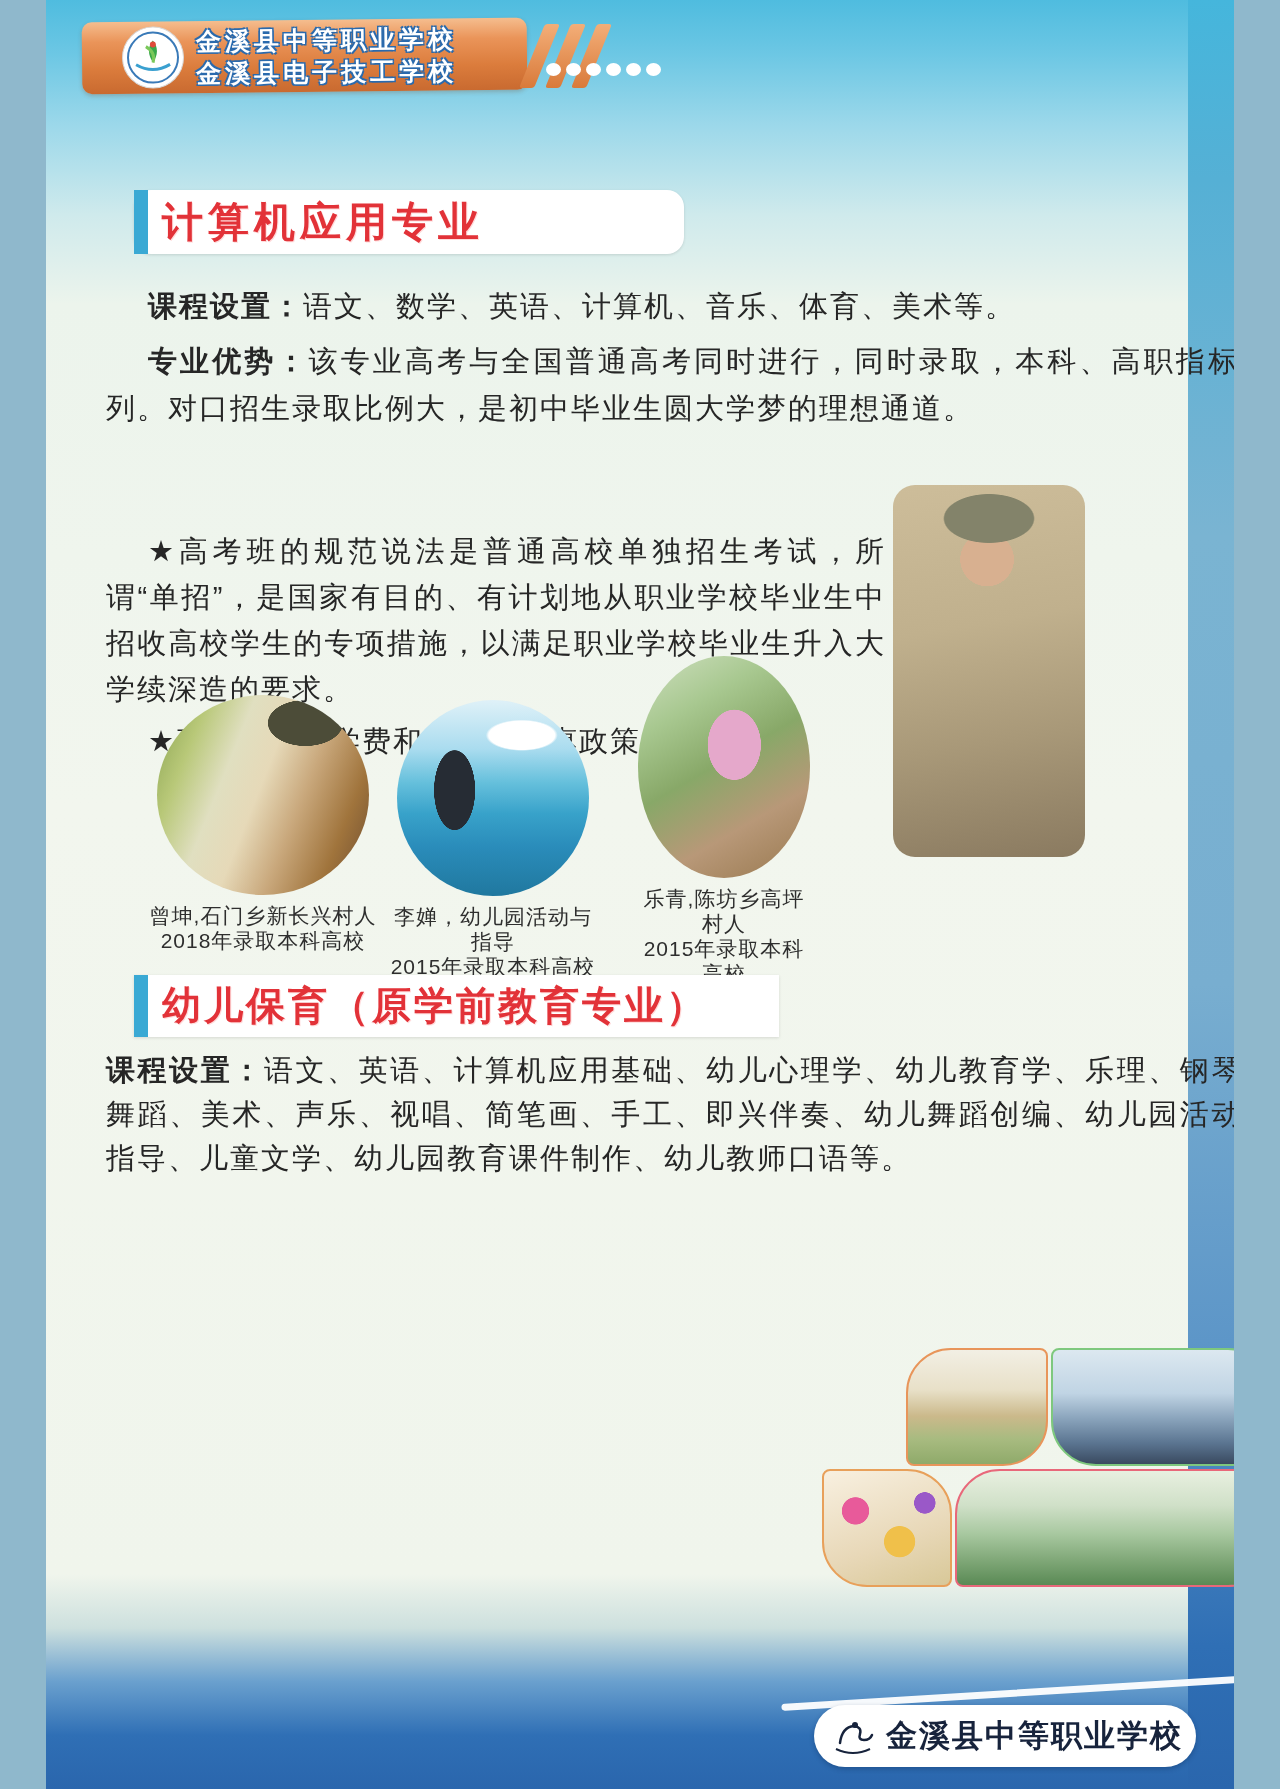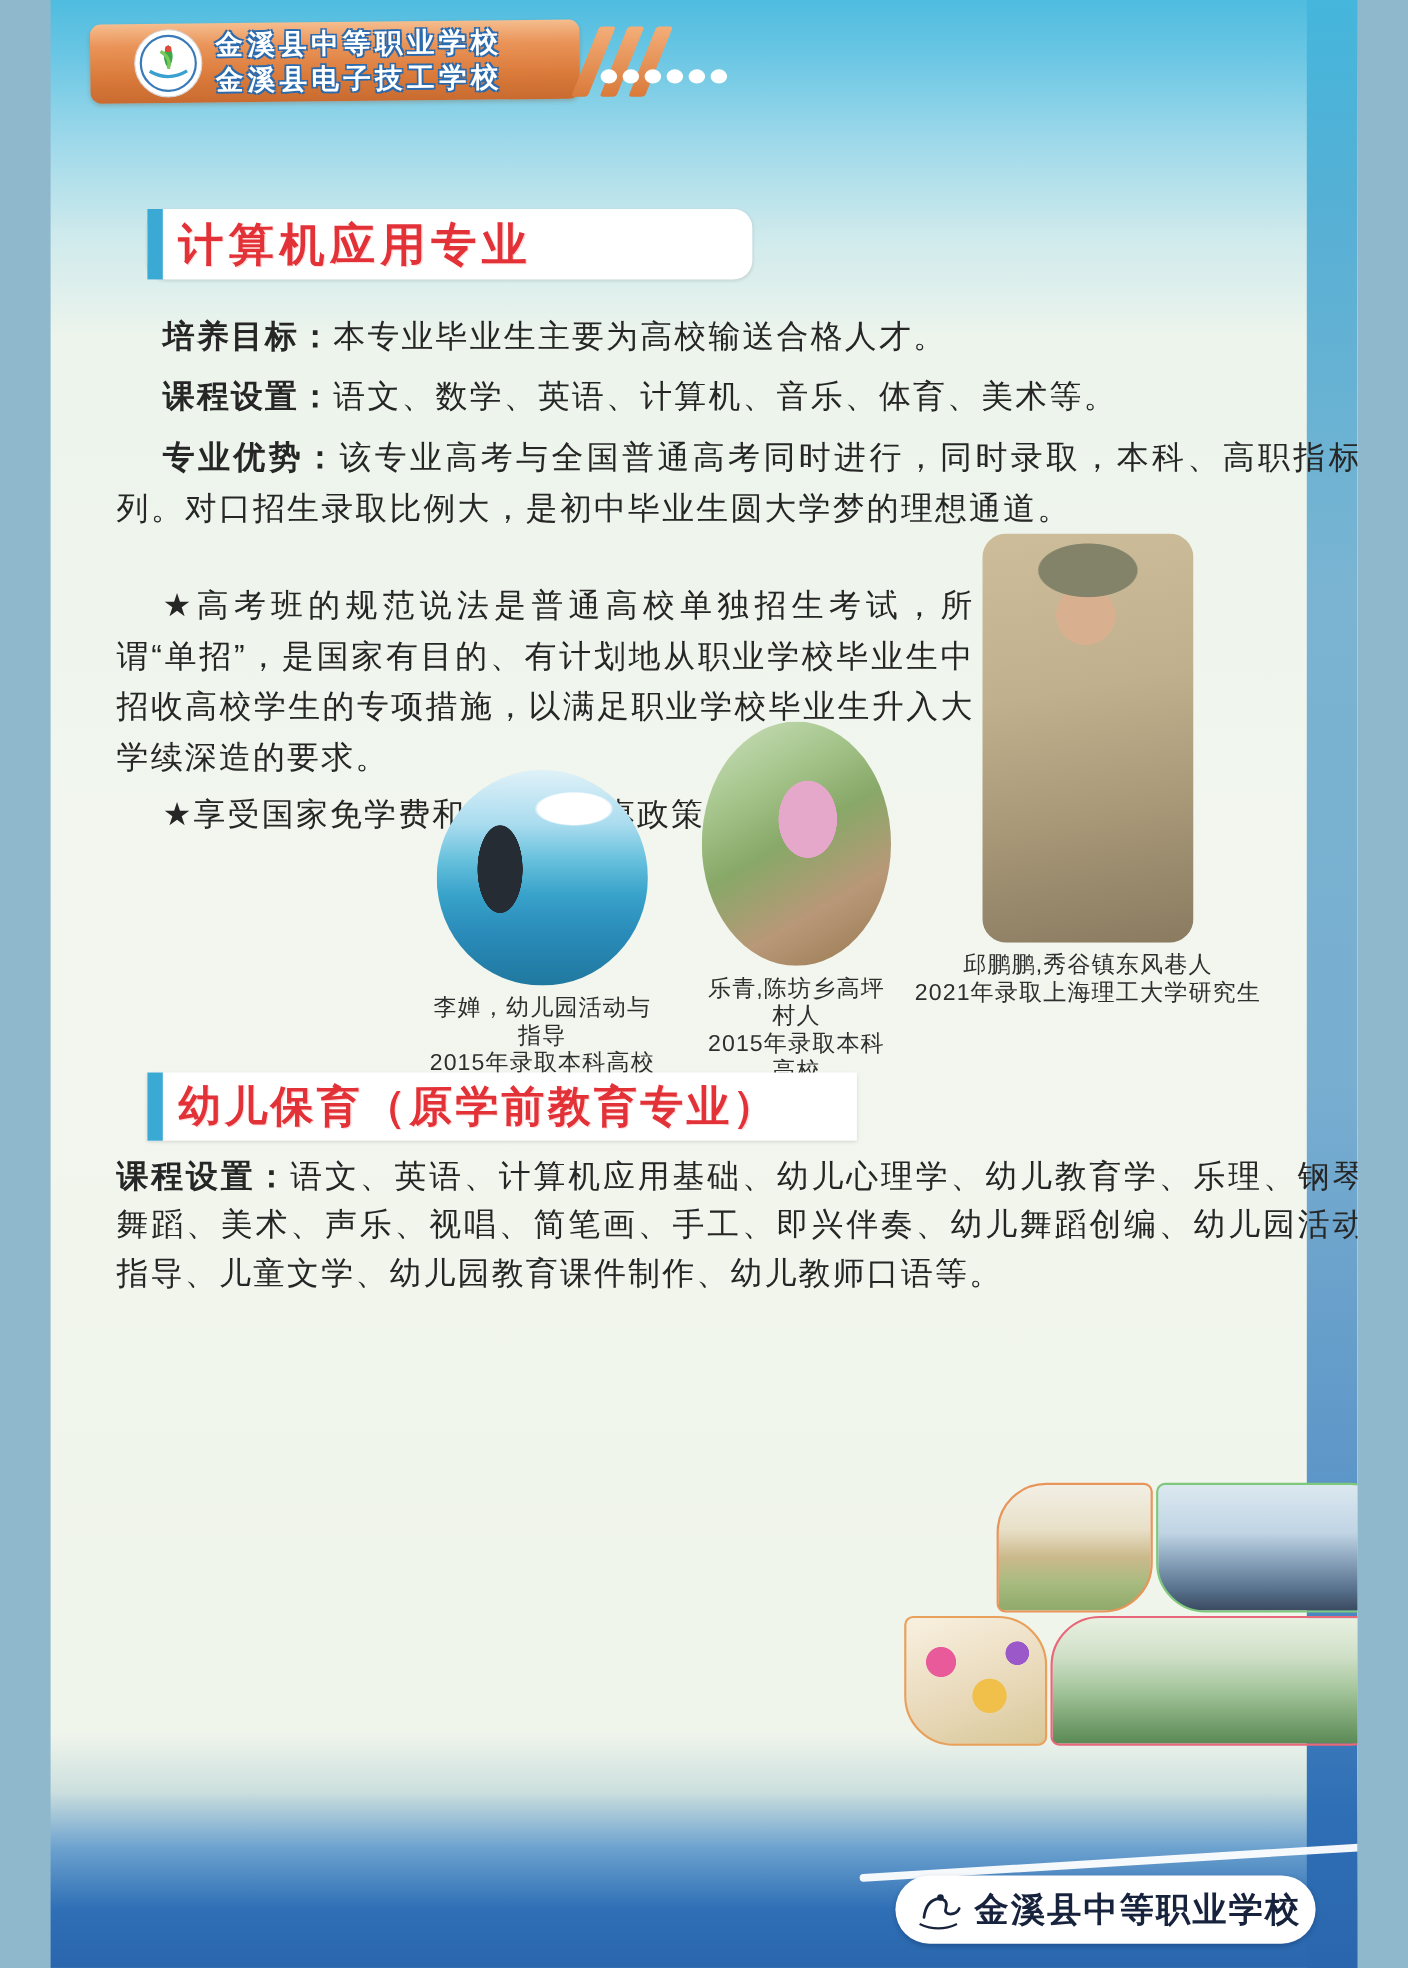--- a/index.html
+++ b/index.html
@@ -162,50 +162,52 @@
     <span></span>
     <span></span>
   </div>
 
   <div class="title-bar tb1">
     <div class="accent"></div>
     <div class="title-text">计算机应用专业</div>
   </div>
 
   <div class="bodytext sec1-body">
-    <p><span class="lbl">培养目标：</span><span>本专业毕业生主要为高校输送合格人才。</span></p>
     <p><span class="lbl">课程设置：</span><span>语文、数学、英语、计算机、音乐、体育、美术等。</span></p>
     <p><span class="lbl">专业优势：</span><span>该专业高考与全国普通高考同时进行，同时录取，本科、高职指标单列。对口招生录取比例大，是初中毕业生圆大学梦的理想通道。</span></p>
   </div>
 
   <div class="bodytext star-block">
     <p>★高考班的规范说法是普通高校单独招生考试，所谓“单招”，是国家有目的、有计划地从职业学校毕业生中招收高校学生的专项措施，以满足职业学校毕业生升入大学续深造的要求。</p>
     <p>★享受国家免学费和助学金优惠政策。</p>
   </div>
 
+  <div class="fig fig1">
+    <div class="photo"></div>
+    <div class="caption">
+      <div>曾坤,石门乡新长兴村人</div>
+      <div>2018年录取本科高校</div>
+    </div>
+  </div>
   <div class="fig fig2">
     <div class="photo"></div>
     <div class="caption">
       <div>李婵，幼儿园活动与指导</div>
       <div>2015年录取本科高校</div>
     </div>
   </div>
   <div class="fig fig3">
     <div class="photo"></div>
     <div class="caption">
       <div>乐青,陈坊乡高坪村人</div>
       <div>2015年录取本科高校</div>
     </div>
   </div>
   <div class="fig fig4">
     <div class="photo"></div>
-    <div class="caption">
-      <div>邱鹏鹏,秀谷镇东风巷人</div>
-      <div>2021年录取上海理工大学研究生</div>
-    </div>
   </div>
 
   <div class="title-bar tb2">
     <div class="accent"></div>
     <div class="title-text">幼儿保育（原学前教育专业）</div>
   </div>
 
   <div class="bodytext sec2-body">
     <p class="p-courses"><span class="lbl">课程设置：</span><span>语文、英语、计算机应用基础、幼儿心理学、幼儿教育学、乐理、钢琴、舞蹈、美术、声乐、视唱、简笔画、手工、即兴伴奏、幼儿舞蹈创编、幼儿园活动与指导、儿童文学、幼儿园教育课件制作、幼儿教师口语等。</span></p>
   </div>

